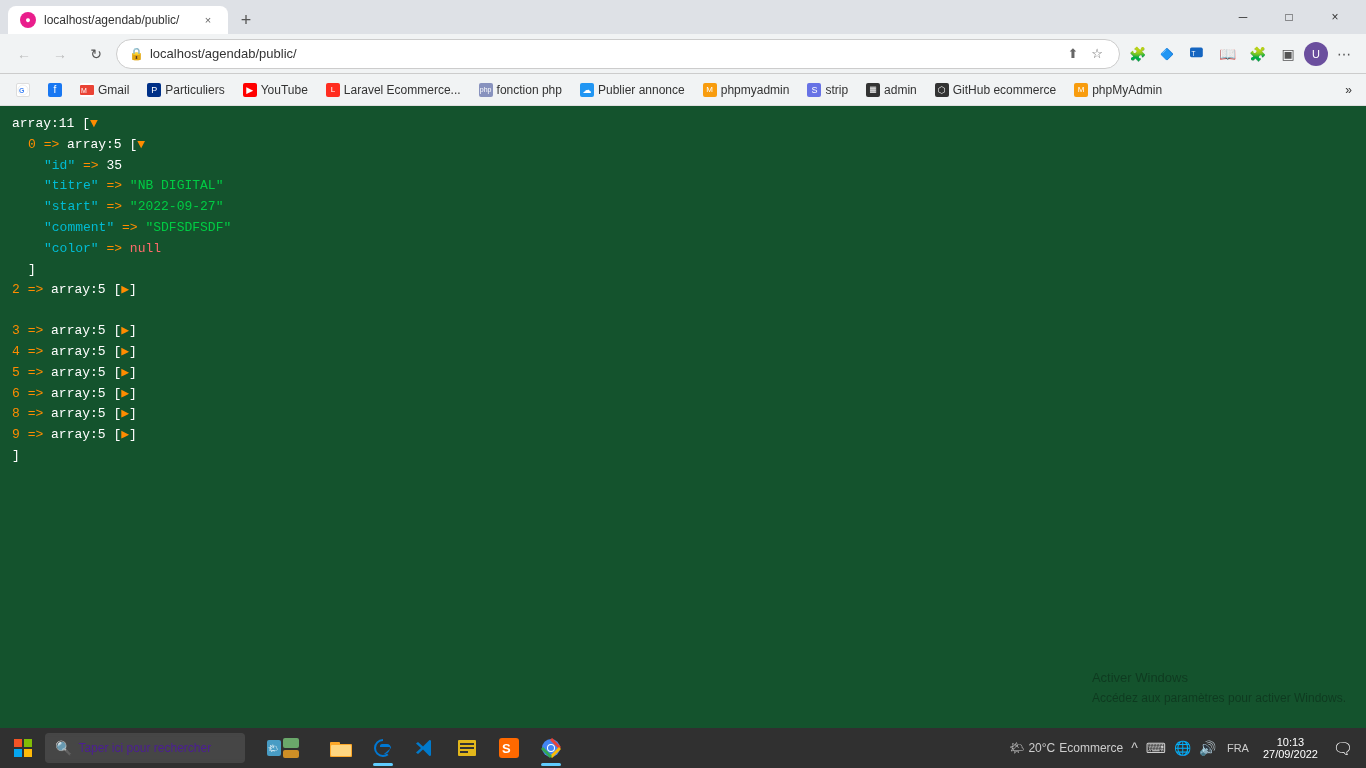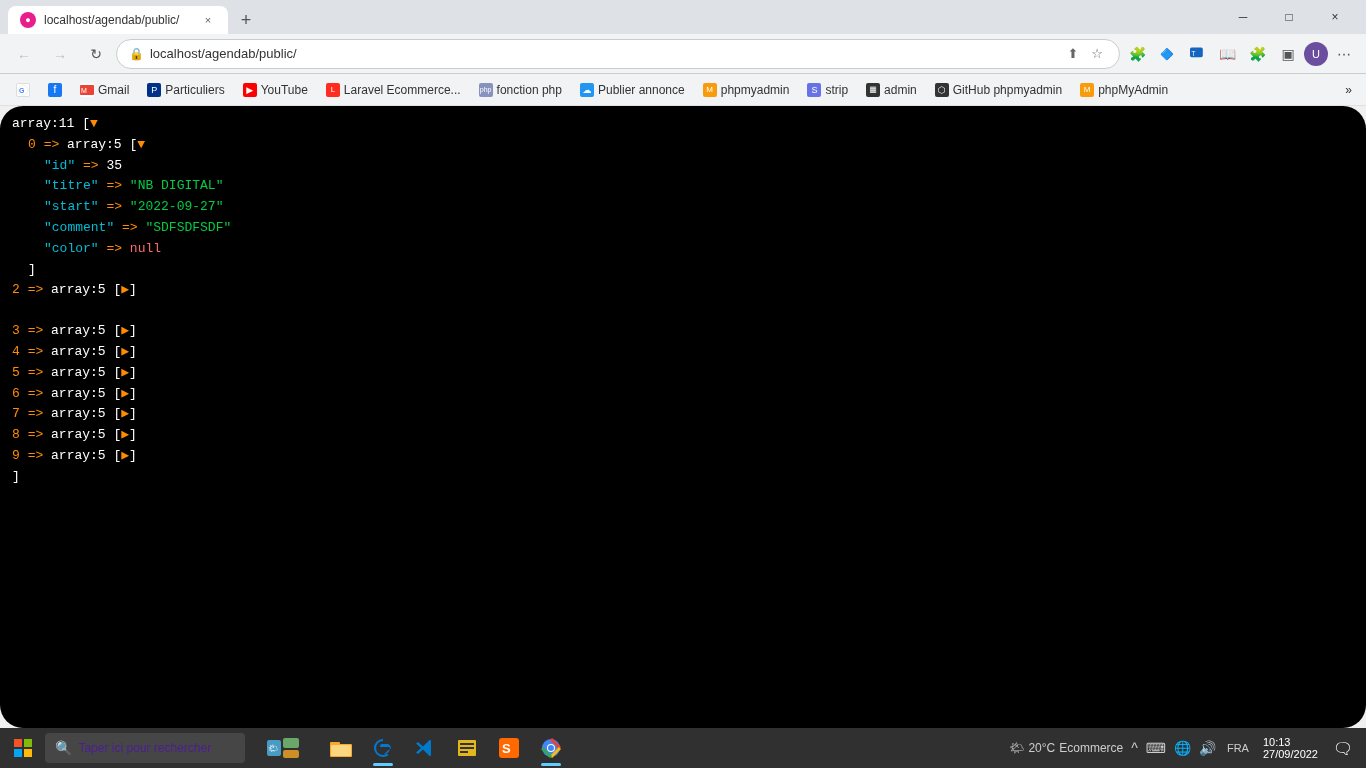--- a/index.html
+++ b/index.html
@@ -162,29 +162,28 @@
       padding: 2px 6px;
       border-radius: 4px;
       font-size: 12px;
       color: #333;
       cursor: pointer;
       margin-left: auto;
     }
 
     
     .page-content {
-      background: #000000;
+      background: #14532d;
       width: 1366px;
       height: calc(768px - 34px - 40px - 32px - 40px);
       overflow-y: auto;
       font-family: 'Consolas', 'Courier New', monospace;
       font-size: 13px;
       line-height: 1.6;
       padding: 8px 12px;
-      border-radius: 23px;
     }
 
     
     .taskbar {
       position: fixed;
       bottom: 0;
       left: 0;
       width: 1366px;
       height: 40px;
       background: rgba(0,0,0,0.8);
@@ -232,21 +231,21 @@
       display: flex; align-items: center;
       gap: 2px; padding: 0 8px;
     }
     .taskbar-tray-icons {
       display: flex; align-items: center; gap: 4px;
       font-size: 12px; color: #ccc;
     }
     .tray-icon { font-size: 14px; cursor: pointer; padding: 2px; }
     .taskbar-clock {
       display: flex; flex-direction: column;
-      align-items: flex-start;
+      align-items: center;
       font-size: 11px; color: white;
       padding: 0 8px; cursor: pointer;
       min-width: 70px;
     }
     .notification-btn {
       width: 30px; height: 40px;
       display: flex; align-items: center; justify-content: center;
       font-size: 16px; color: white; cursor: pointer;
     }
     .taskbar-weather {
@@ -397,21 +396,21 @@
       <span>strip</span>
     </div>
 
     <div class="bookmark-item">
       <div class="bm-favicon bm-admin" style="font-size:8px;">▦</div>
       <span>admin</span>
     </div>
 
     <div class="bookmark-item">
       <div class="bm-favicon bm-github" style="font-size:9px;">⬡</div>
-      <span>GitHub phpmyadmin</span>
+      <span>GitHub ecommerce</span>
     </div>
 
     <div class="bookmark-item">
       <div class="bm-favicon bm-phpmyadmin2" style="font-size:8px;">M</div>
       <span>phpMyAdmin</span>
     </div>
     <div class="more-btn">
       <span>»</span>
     </div>
   </div>
@@ -479,25 +478,20 @@
       <span class="code-arrow"> =&gt; </span>
       <span class="code-white">array:5 [</span><span class="code-toggle">▶</span><span class="code-white">]</span>
     </div>
     <div style="cursor:pointer;">
       <span class="code-orange">5</span>
       <span class="code-arrow"> =&gt; </span>
       <span class="code-white">array:5 [</span><span class="code-toggle">▶</span><span class="code-white">]</span>
     </div>
     <div style="cursor:pointer;">
       <span class="code-orange">6</span>
-      <span class="code-arrow"> =&gt; </span>
-      <span class="code-white">array:5 [</span><span class="code-toggle">▶</span><span class="code-white">]</span>
-    </div>
-    <div style="cursor:pointer;">
-      <span class="code-orange">7</span>
       <span class="code-arrow"> =&gt; </span>
       <span class="code-white">array:5 [</span><span class="code-toggle">▶</span><span class="code-white">]</span>
     </div>
     <div style="cursor:pointer;">
       <span class="code-orange">8</span>
       <span class="code-arrow"> =&gt; </span>
       <span class="code-white">array:5 [</span><span class="code-toggle">▶</span><span class="code-white">]</span>
     </div>
     <div style="cursor:pointer;">
       <span class="code-orange">9</span>

